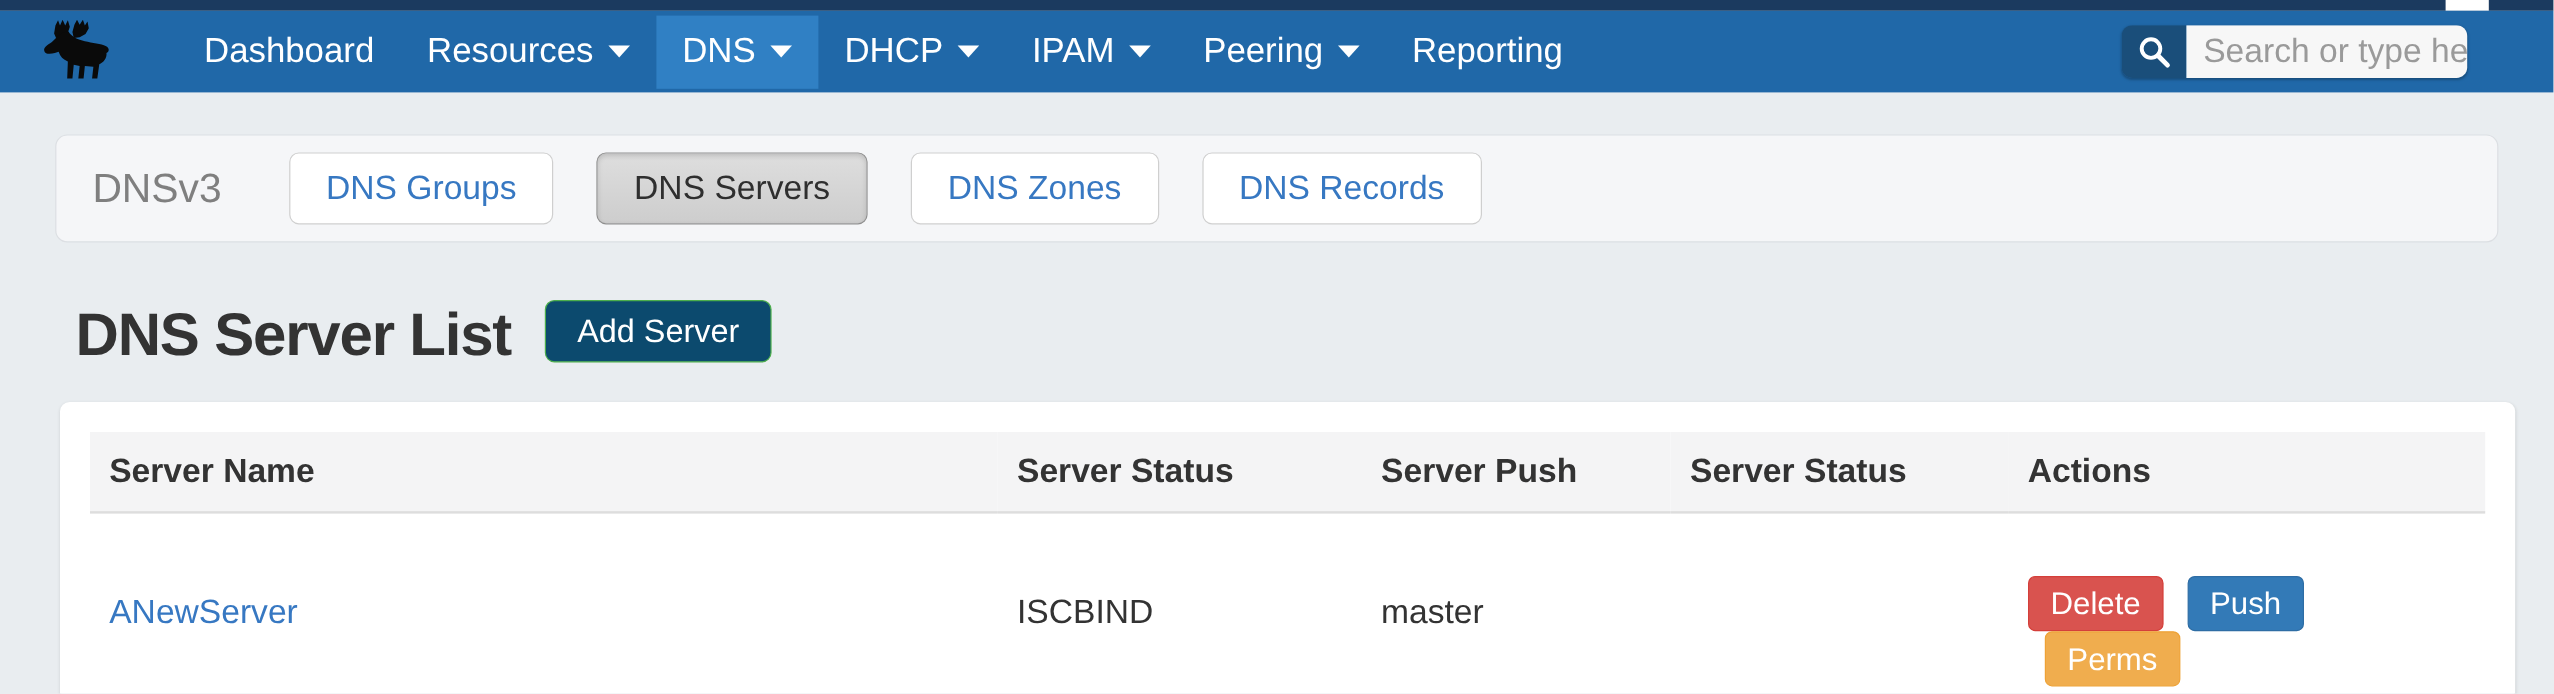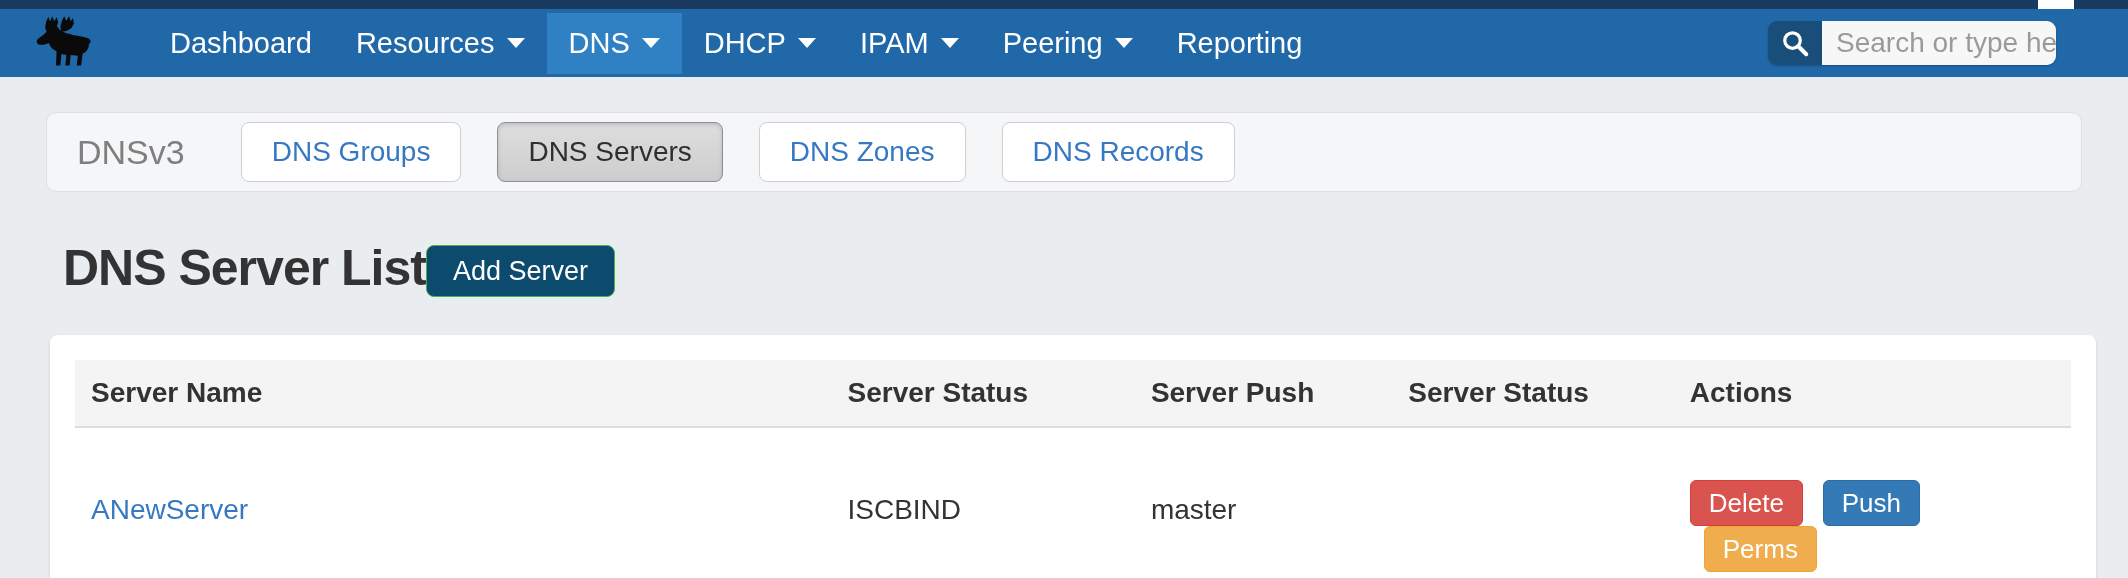--- a/index.html
+++ b/index.html
@@ -41,41 +41,41 @@
     flex:0 0 auto;
   }
   .search-input {
     flex:1; border:none; outline:none; background:#f7f7f7; padding:0 14px;
     font-size:28px; color:#444; font-family:inherit;
   }
   .search-input::placeholder { color:#9a9a9a; }
 
   
   .panel {
-    position:absolute; top:112px; left:46px; width:2036px; height:80px;
+    position:absolute; top:112px; left:46px; width:2036px; height:90px;
     background:#f5f6f8; border:1px solid #dcdfe3; border-radius:10px;
     display:flex; align-items:center;
   }
   .context-label { font-size:34px; color:#7f7f7f; margin-left:30px; margin-right:56px; }
   .tab-buttons { display:flex; gap:36px; }
   .tab-btn {
     height:60px; display:flex; align-items:center; padding:0 30px;
     background:#ffffff; border:1px solid #cfcfcf; border-radius:8px;
     color:#3778c2; font-size:28px; cursor:pointer; white-space:nowrap;
   }
   .tab-btn.active {
     background:linear-gradient(#dedede,#cdcdcd);
     border-color:#8f8f8f; color:#2f2f2f;
     box-shadow:inset 0 2px 4px rgba(0,0,0,.15);
   }
 
   
   .heading-row {
-    position:absolute; top:239px; left:63px;
-    display:flex; align-items:flex-end; 
+    position:absolute; top:250px; left:63px;
+    display:flex; align-items:flex-start; gap:28px;
   }
   .page-title { font-size:50px; font-weight:bold; color:#333333; letter-spacing:-1px; }
   .add-btn {
     height:52px; display:flex; align-items:center; padding:0 26px;
     background:#0c4a6e; border:1px solid #4cae4c; border-radius:8px;
     color:#ffffff; font-size:27px; cursor:pointer;
   }
 
   
   .card {

